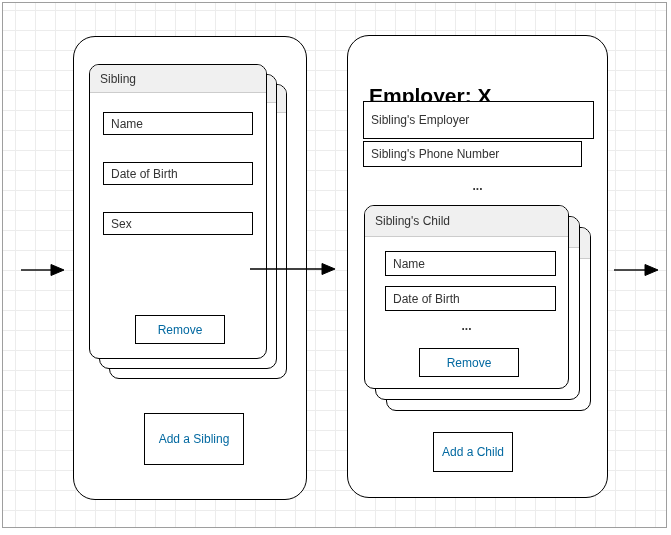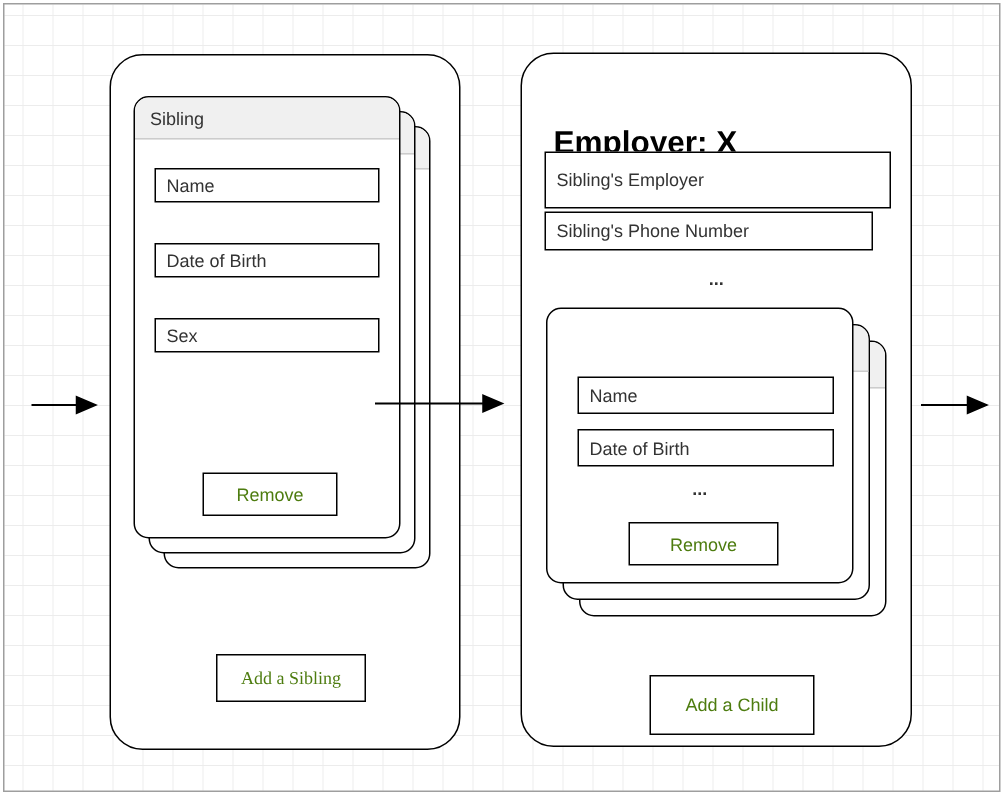--- a/index.html
+++ b/index.html
@@ -65,21 +65,21 @@
     overflow: hidden;
   }
   .btn {
     position: absolute;
     background: #ffffff;
     border: 1.4px solid #000000;
     display: flex;
     align-items: center;
     justify-content: center;
     font-size: 12px;
-    color: #4d7c0f;
+    color: #0369a1;
     cursor: pointer;
     white-space: nowrap;
   }
   .ellipsis {
     position: absolute;
     left: 0; width: 100%;
     text-align: center;
     font-size: 12px;
     font-weight: bold;
     color: #333333;
@@ -109,46 +109,47 @@
       <div class="card-header"></div>
     </div>
     <div class="card" style="left:15px; top:27px; width:178px; height:295px;">
       <div class="card-header">Sibling</div>
       <div class="field" style="left:13px; top:47px; width:150px; height:23px;">Name</div>
       <div class="field" style="left:13px; top:97px; width:150px; height:23px;">Date of Birth</div>
       <div class="field" style="left:13px; top:147px; width:150px; height:23px;">Sex</div>
       <div class="btn" style="left:45px; top:250px; width:90px; height:29px;">Remove</div>
     </div>
 
-    <div class="btn" style="left:70px; top:399px; width:100px; height:32px;font-family:Liberation Serif, serif;">Add a Sibling</div>
+    <div class="btn" style="left:70px; top:376px; width:100px; height:52px;">Add a Sibling</div>
   </div>
 
   <div class="panel right">
 
     <div class="panel-title">Employer: X</div>
 
     <div class="field" style="left:15px; top:65px; width:231px; height:38px;">Sibling's Employer</div>
     <div class="field" style="left:15px; top:105px; width:219px; height:26px;">Sibling's Phone Number</div>
 
     <div class="ellipsis" style="top:143px;">...</div>
 
     <div class="card" style="left:38px; top:191px; width:205px; height:184px;">
       <div class="card-header tall"></div>
     </div>
     <div class="card" style="left:27px; top:180px; width:205px; height:184px;">
       <div class="card-header tall"></div>
     </div>
     <div class="card" style="left:16px; top:169px; width:205px; height:184px;">
+      <div class="card-header tall">Sibling's Child</div>
       <div class="field" style="left:20px; top:45px; width:171px; height:25px;">Name</div>
       <div class="field" style="left:20px; top:80px; width:171px; height:25px;">Date of Birth</div>
       <div class="ellipsis" style="top:113px;">...</div>
       <div class="btn" style="left:54px; top:142px; width:100px; height:29px;">Remove</div>
     </div>
 
-    <div class="btn" style="left:85px; top:414px; width:110px; height:40px;">Add a Child</div>
+    <div class="btn" style="left:85px; top:396px; width:80px; height:40px;">Add a Child</div>
   </div>
 
   <svg class="arrow" style="left:17px; top:259px;" width="45" height="16" viewBox="0 0 45 16">
     <line x1="1" y1="8" x2="32" y2="8" stroke="#000000" stroke-width="1.4"></line>
     <polygon points="31,2.5 44,8 31,13.5" fill="#000000" stroke="#000000" stroke-width="1"></polygon>
   </svg>
 
   <svg class="arrow" style="left:246px; top:258px;" width="87" height="16" viewBox="0 0 87 16">
     <line x1="1" y1="8" x2="74" y2="8" stroke="#000000" stroke-width="1.4"></line>
     <polygon points="73,2.5 86,8 73,13.5" fill="#000000" stroke="#000000" stroke-width="1"></polygon>

